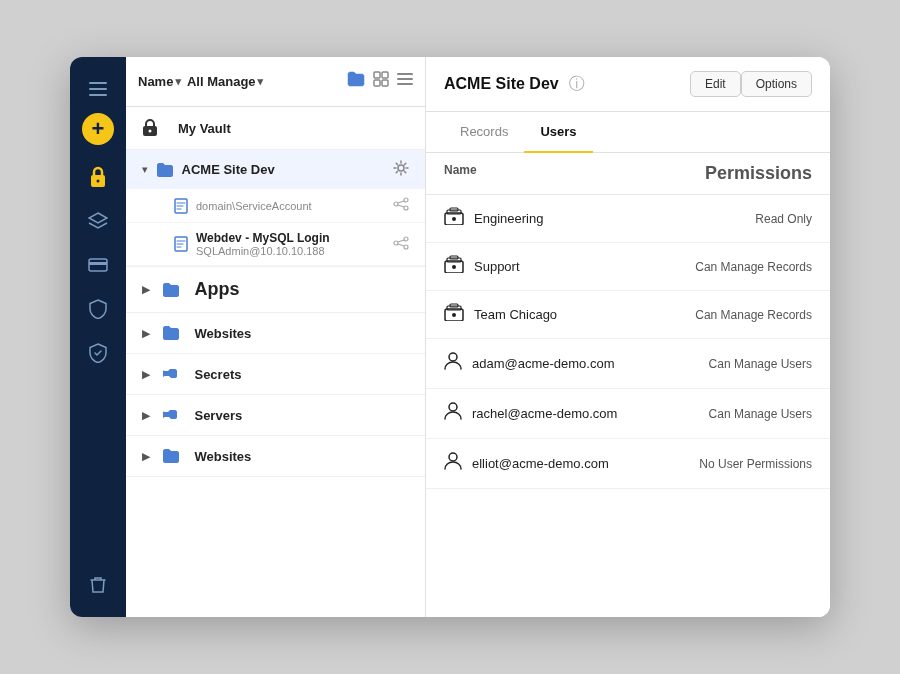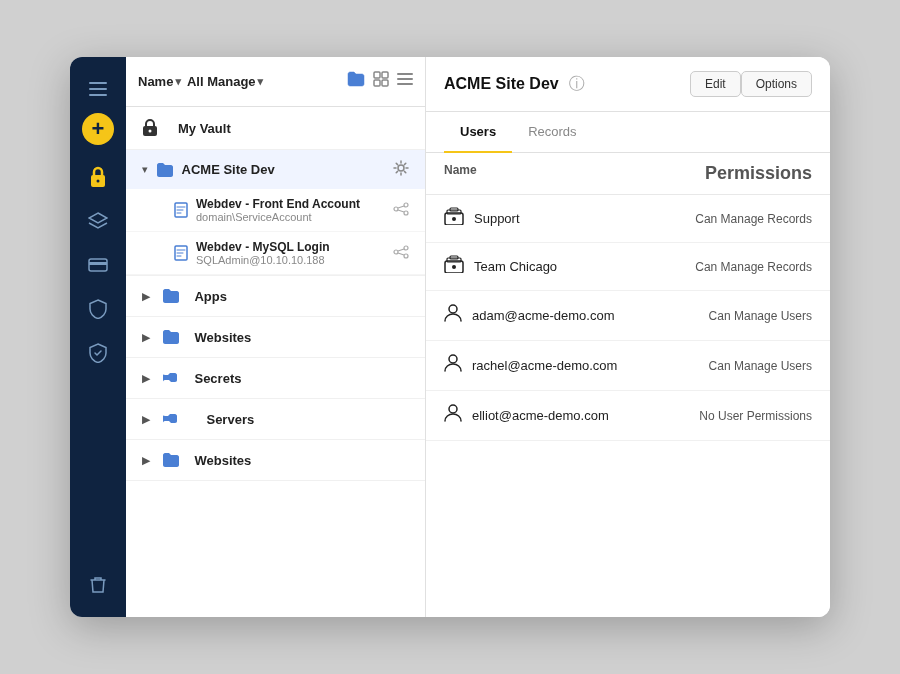--- a/index.html
+++ b/index.html
@@ -316,21 +316,20 @@
             </svg>
           </span>
         </div>
 
         <div class="sub-item">
           <svg width="14" height="16" viewBox="0 0 14 16" fill="none">
             <rect x="1" y="1" width="12" height="14" rx="1" stroke="#4a7fd4" stroke-width="1.5"></rect>
             <path d="M3 5h8M3 8h6M3 11h4" stroke="#4a7fd4" stroke-width="1" stroke-linecap="round"></path>
           </svg>
           <div class="sub-item-info">
-            <div class="sub-item-title">Webdev - Front End Account</div>
             <div class="sub-item-sub">domain\ServiceAccount</div>
           </div>
           <span class="sub-item-actions">
             <svg width="16" height="14" viewBox="0 0 16 14" fill="none">
               <circle cx="3" cy="7" r="2" stroke="#aaa" stroke-width="1.2"></circle>
               <circle cx="13" cy="3" r="2" stroke="#aaa" stroke-width="1.2"></circle>
               <circle cx="13" cy="11" r="2" stroke="#aaa" stroke-width="1.2"></circle>
               <line x1="5" y1="6" x2="11" y2="4" stroke="#aaa" stroke-width="1.2"></line>
               <line x1="5" y1="8" x2="11" y2="10" stroke="#aaa" stroke-width="1.2"></line>
             </svg>
@@ -356,42 +355,42 @@
           </span>
         </div>
       </div>
 
       <div id="collapsed-folders-container">
           <div class="collapsed-folder-row">
       <span style="color:#555;font-size:11px;margin-right:4px;">▶</span>
       <svg width="18" height="16" viewBox="0 0 18 16" fill="none">
               <path d="M1 3C1 2 2 1 3 1H7L9 3H15C16 3 17 4 17 5V13C17 14 16 15 15 15H3C2 15 1 14 1 13V3Z" fill="#4a7fd4"></path>
             </svg>
-      <span style="font-size:13px;font-weight:600;color:#222;margin-left:6px;">Apps</span>
+      <span style="font-size:18px;font-weight:600;color:#222;margin-left:6px;">Apps</span>
     </div>
           <div class="collapsed-folder-row">
       <span style="color:#555;font-size:11px;margin-right:4px;">▶</span>
       <svg width="18" height="16" viewBox="0 0 18 16" fill="none">
               <path d="M1 3C1 2 2 1 3 1H7L9 3H15C16 3 17 4 17 5V13C17 14 16 15 15 15H3C2 15 1 14 1 13V3Z" fill="#4a7fd4"></path>
             </svg>
       <span style="font-size:13px;font-weight:600;color:#222;margin-left:6px;">Websites</span>
     </div>
           <div class="collapsed-folder-row">
       <span style="color:#555;font-size:11px;margin-right:4px;">▶</span>
       <svg width="18" height="16" viewBox="0 0 18 16" fill="none">
               <path d="M1 12C1 11 1.5 10 3 10H7L9 12H13C14.5 12 15 11 15 10V5C15 4 14 3 13 3H8L6 5H3C2 4.5 1 4 1 5V12Z" fill="#4a7fd4"></path>
             </svg>
       <span style="font-size:13px;font-weight:600;color:#222;margin-left:6px;">Secrets</span>
     </div>
           <div class="collapsed-folder-row">
       <span style="color:#555;font-size:11px;margin-right:4px;">▶</span>
       <svg width="18" height="16" viewBox="0 0 18 16" fill="none">
               <path d="M1 12C1 11 1.5 10 3 10H7L9 12H13C14.5 12 15 11 15 10V5C15 4 14 3 13 3H8L6 5H3C2 4.5 1 4 1 5V12Z" fill="#4a7fd4"></path>
             </svg>
-      <span style="font-size:13px;font-weight:600;color:#222;margin-left:18px;text-align:right;">Servers</span>
+      <span style="font-size:13px;font-weight:600;color:#222;margin-left:6px;text-align:right;">Servers</span>
     </div>
           <div class="collapsed-folder-row">
       <span style="color:#555;font-size:11px;margin-right:4px;">▶</span>
       <svg width="18" height="16" viewBox="0 0 18 16" fill="none">
               <path d="M1 3C1 2 2 1 3 1H7L9 3H15C16 3 17 4 17 5V13C17 14 16 15 15 15H3C2 15 1 14 1 13V3Z" fill="#4a7fd4"></path>
             </svg>
       <span style="font-size:13px;font-weight:600;color:#222;margin-left:6px;">Websites</span>
     </div>
         </div>
     </div>
@@ -400,46 +399,56 @@
   <div class="detail-panel">
     <div class="detail-header">
       <span class="detail-title">ACME Site Dev</span>
       <span class="detail-info-icon">ⓘ</span>
       <div class="detail-actions">
         <button class="btn-edit">Edit</button>
         <button class="btn-options">Options</button>
       </div>
     </div>
     <div class="detail-tabs">
+      <div class="tab">Records</div>
       <div class="tab active">Users</div>
-      <div class="tab">Records</div>
     </div>
     <div class="detail-table">
       <div class="table-header-row">
         <span class="col-name-label">Name</span>
         <span class="col-perm-label">Permissions</span>
       </div>
       <div id="users-table-body">
           <div class="user-row">
       <span class="user-icon"><svg width="20" height="18" viewBox="0 0 20 18" fill="none">
                 <rect x="1" y="6" width="18" height="12" rx="2" stroke="#222" stroke-width="1.5" fill="none"></rect>
                 <rect x="3" y="3" width="14" height="4" rx="1" stroke="#222" stroke-width="1.2" fill="none"></rect>
                 <rect x="6" y="1" width="8" height="3" rx="1" stroke="#222" stroke-width="1.1" fill="none"></rect>
                 <circle cx="10" cy="12" r="2" fill="#222"></circle>
               </svg></span>
-      <span class="user-name">Support</span>
-      <span class="user-perm">Can Manage Records</span>
+      <span class="user-name">Engineering</span>
+      <span class="user-perm">Read Only</span>
     </div>
           <div class="user-row">
       <span class="user-icon"><svg width="20" height="18" viewBox="0 0 20 18" fill="none">
                 <rect x="1" y="6" width="18" height="12" rx="2" stroke="#222" stroke-width="1.5" fill="none"></rect>
                 <rect x="3" y="3" width="14" height="4" rx="1" stroke="#222" stroke-width="1.2" fill="none"></rect>
                 <rect x="6" y="1" width="8" height="3" rx="1" stroke="#222" stroke-width="1.1" fill="none"></rect>
                 <circle cx="10" cy="12" r="2" fill="#222"></circle>
               </svg></span>
+      <span class="user-name">Support</span>
+      <span class="user-perm">Can Manage Records</span>
+    </div>
+          <div class="user-row">
+      <span class="user-icon"><svg width="20" height="18" viewBox="0 0 20 18" fill="none">
+                <rect x="1" y="6" width="18" height="12" rx="2" stroke="#222" stroke-width="1.5" fill="none"></rect>
+                <rect x="3" y="3" width="14" height="4" rx="1" stroke="#222" stroke-width="1.2" fill="none"></rect>
+                <rect x="6" y="1" width="8" height="3" rx="1" stroke="#222" stroke-width="1.1" fill="none"></rect>
+                <circle cx="10" cy="12" r="2" fill="#222"></circle>
+              </svg></span>
       <span class="user-name">Team Chicago</span>
       <span class="user-perm">Can Manage Records</span>
     </div>
           <div class="user-row">
       <span class="user-icon"><svg width="18" height="20" viewBox="0 0 18 20" fill="none">
                 <circle cx="9" cy="6" r="4" stroke="#222" stroke-width="1.5" fill="none"></circle>
                 <path d="M1 18c0-4 3.6-7 8-7s8 3 8 7" stroke="#222" stroke-width="1.5" fill="none" stroke-linecap="round"></path>
               </svg></span>
       <span class="user-name">adam@acme-demo.com</span>
       <span class="user-perm">Can Manage Users</span>

